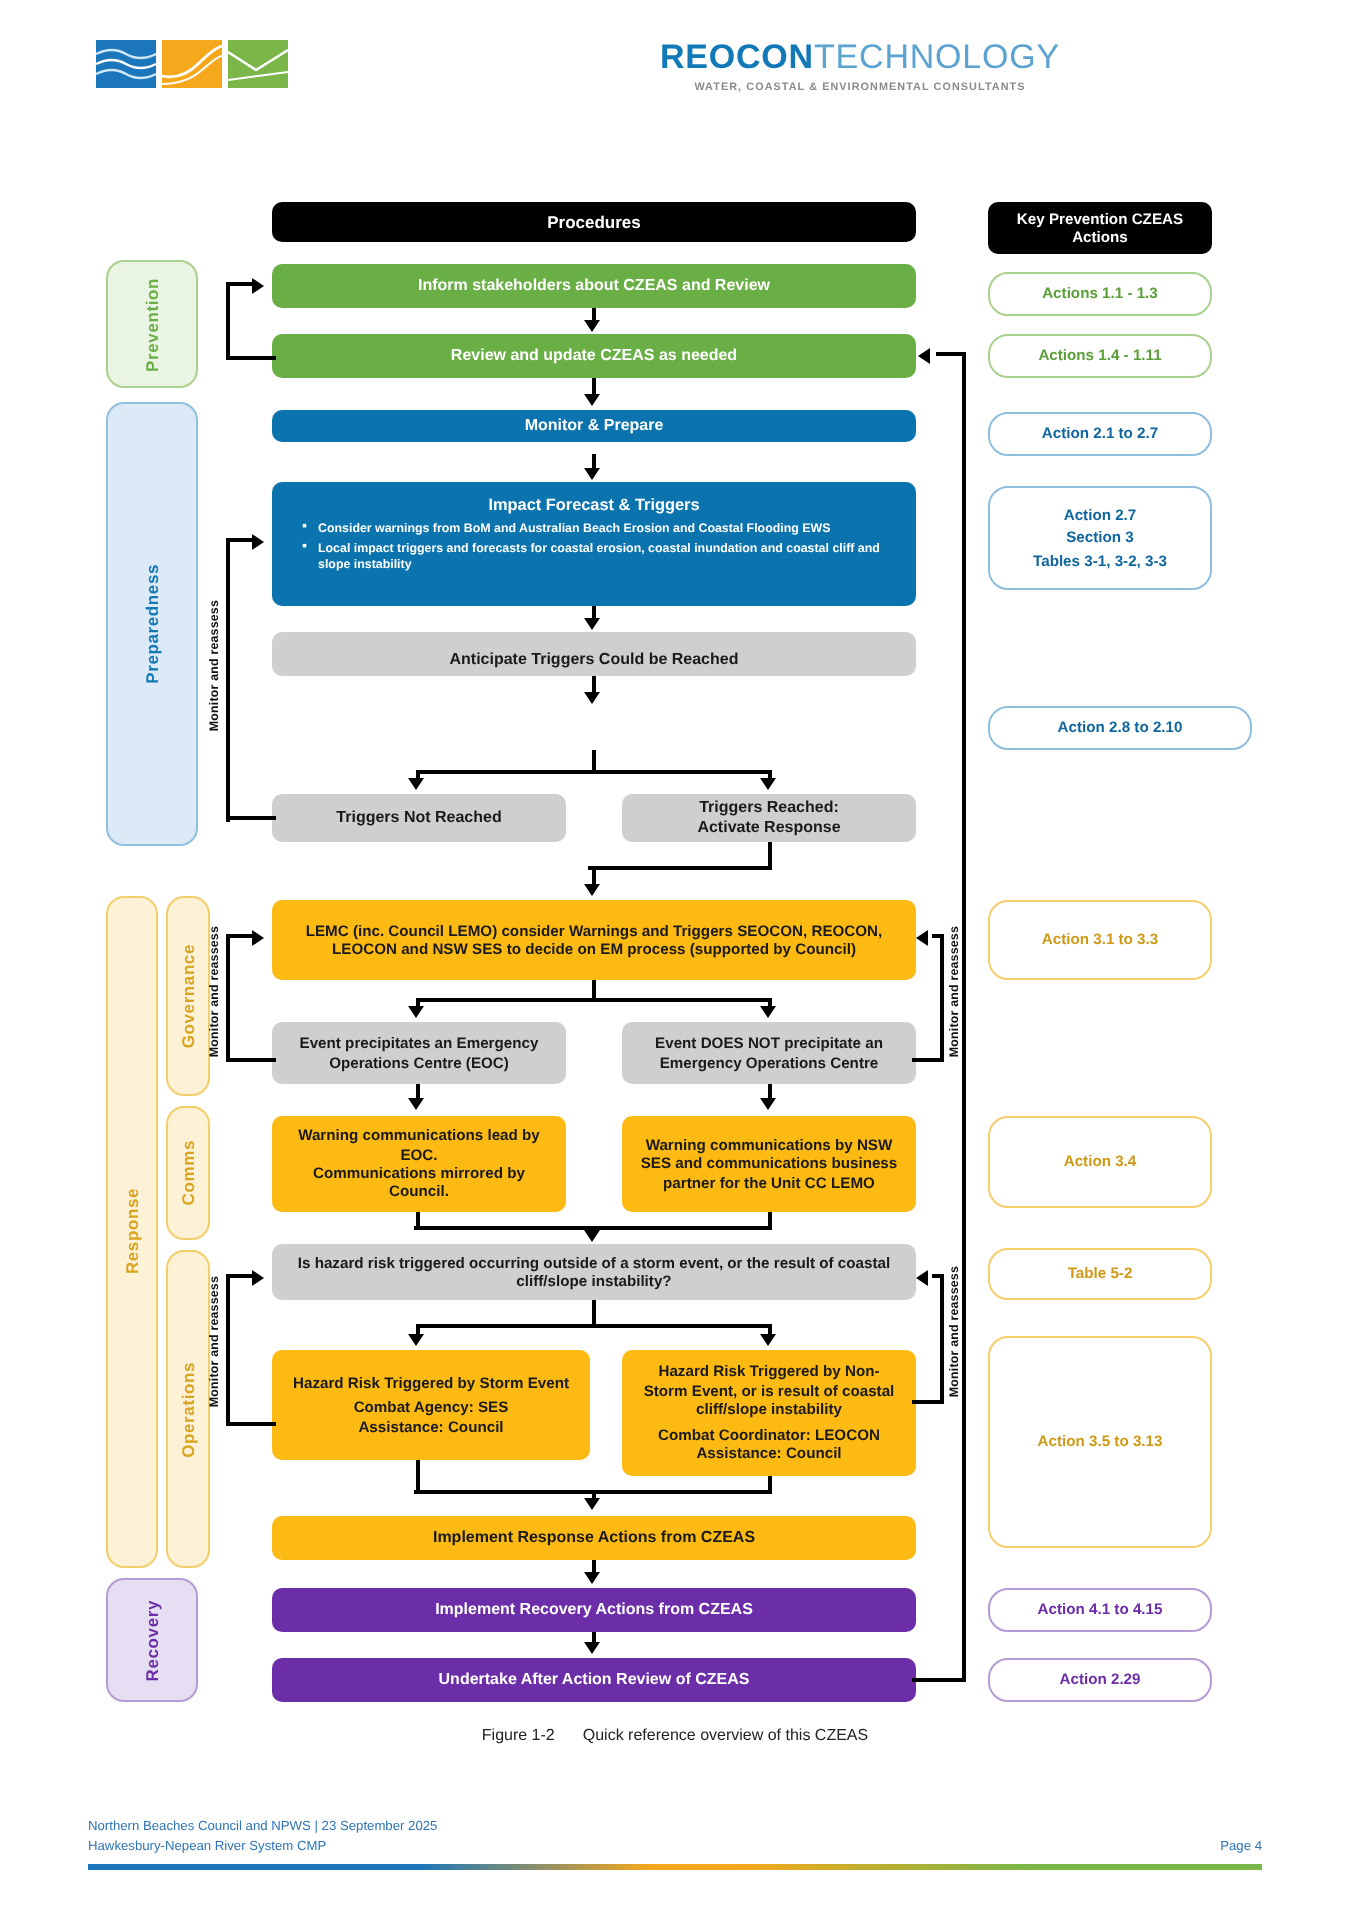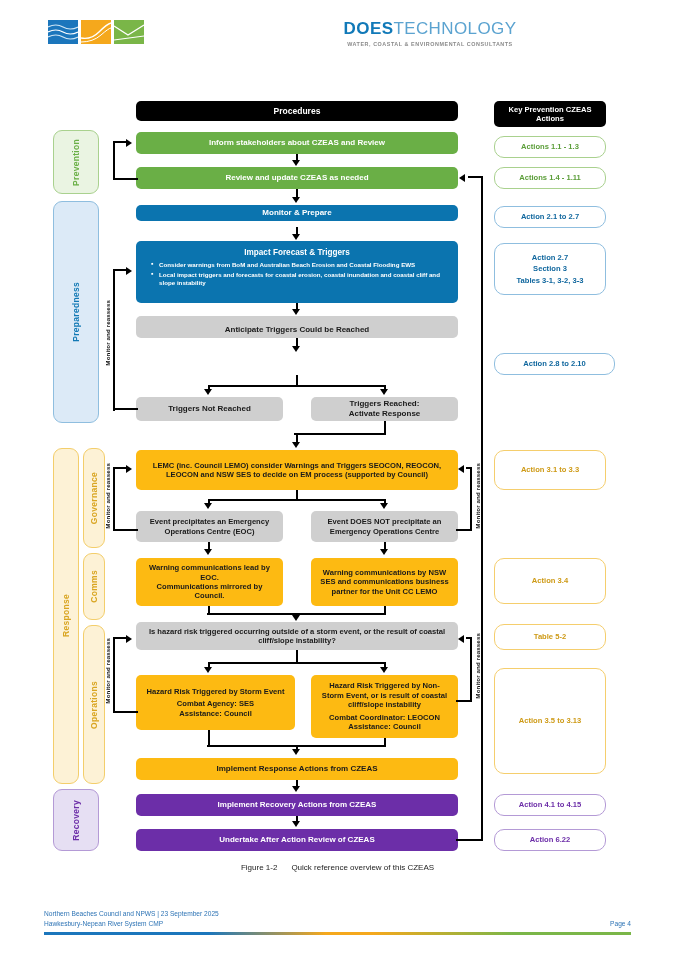--- a/index.html
+++ b/index.html
@@ -118,21 +118,21 @@
   <div class="logo-tile" style="background:#7AB648;">
     <svg width="30" height="24" viewBox="0 0 30 24">
       <path d="M0 6 L14 15 L30 5" stroke="#ffffff" stroke-width="1.3" fill="none"></path>
       <path d="M0 20 L30 16" stroke="#ffffff" stroke-width="1" fill="none"></path>
     </svg>
   </div>
 </div>
 
 <div id="brand">
   <div id="brand-title">
-    <span class="b1">DOES</span><span class="b2">TECHNOLOGY</span>
+    <span class="b1">REOCON</span><span class="b2">TECHNOLOGY</span>
   </div>
   <div id="brand-sub">WATER, COASTAL &amp; ENVIRONMENTAL CONSULTANTS</div>
 </div>
 
 <div id="canvas">
 
   <div class="stage st-prevention" style="left:53px; top:130px; width:46px; height:64px;">
     <span>Prevention</span>
   </div>
   <div class="stage st-preparedness" style="left:53px; top:201px; width:46px; height:222px;">
@@ -252,40 +252,40 @@
     <span>Actions 1.4 - 1.11</span>
   </div>
   <div class="action a-blue" style="left:494px; top:206px; width:112px; height:22px;">
     <span>Action 2.1 to 2.7</span>
   </div>
   <div class="action a-blue" style="left:494px; top:243px; width:112px; height:52px; white-space:pre-line;">
     <span>Action 2.7
 Section 3
 Tables 3-1, 3-2, 3-3</span>
   </div>
-  <div class="action a-blue" style="left:494px; top:353px; width:121px; height:22px;">
+  <div class="action a-blue" style="left:494px; top:353px; width:132px; height:22px;">
     <span>Action 2.8 to 2.10</span>
   </div>
   <div class="action a-orange" style="left:494px; top:450px; width:112px; height:40px;">
     <span>Action 3.1 to 3.3</span>
   </div>
   <div class="action a-orange" style="left:494px; top:558px; width:112px; height:46px;">
     <span>Action 3.4</span>
   </div>
   <div class="action a-orange" style="left:494px; top:624px; width:112px; height:26px;">
     <span>Table 5-2</span>
   </div>
   <div class="action a-orange" style="left:494px; top:668px; width:112px; height:106px;">
     <span>Action 3.5 to 3.13</span>
   </div>
   <div class="action a-purple" style="left:494px; top:794px; width:112px; height:22px;">
     <span>Action 4.1 to 4.15</span>
   </div>
   <div class="action a-purple" style="left:494px; top:829px; width:112px; height:22px;">
-    <span>Action 6.22</span>
+    <span>Action 2.29</span>
   </div>
 
   <div class="ln vl" style="left:295.8px; top:154px; height:8px;"></div>
   <div class="arw arw-d" style="left:292.4px; top:160px;"></div>
 
   <div class="ln vl" style="left:295.8px; top:189px; height:9px;"></div>
   <div class="arw arw-d" style="left:292.4px; top:197px;"></div>
 
   <div class="ln vl" style="left:295.8px; top:227px; height:8px;"></div>
   <div class="arw arw-d" style="left:292.4px; top:234px;"></div>

